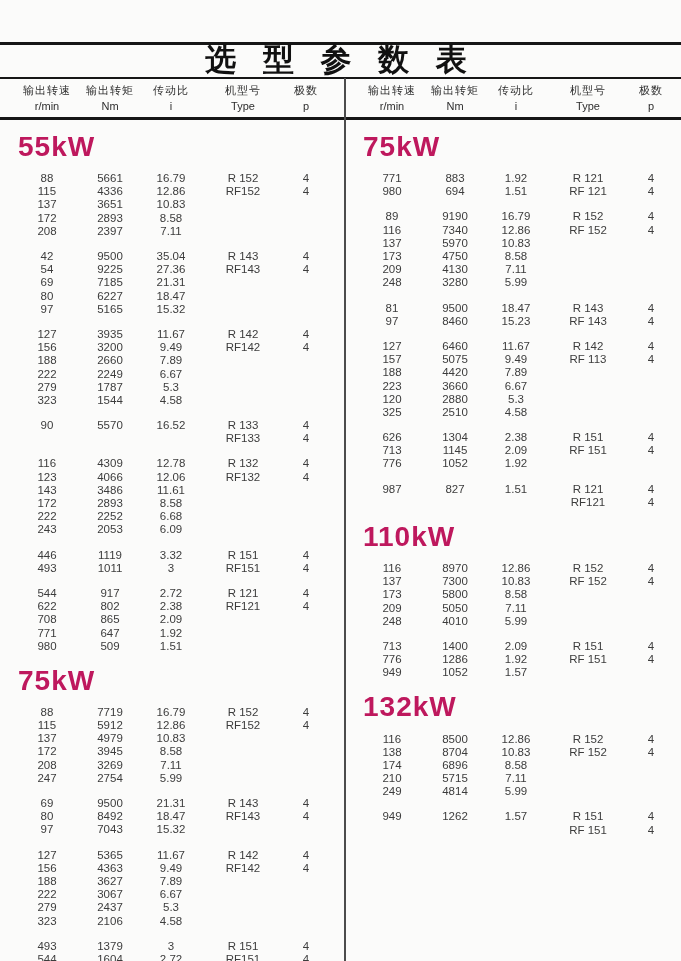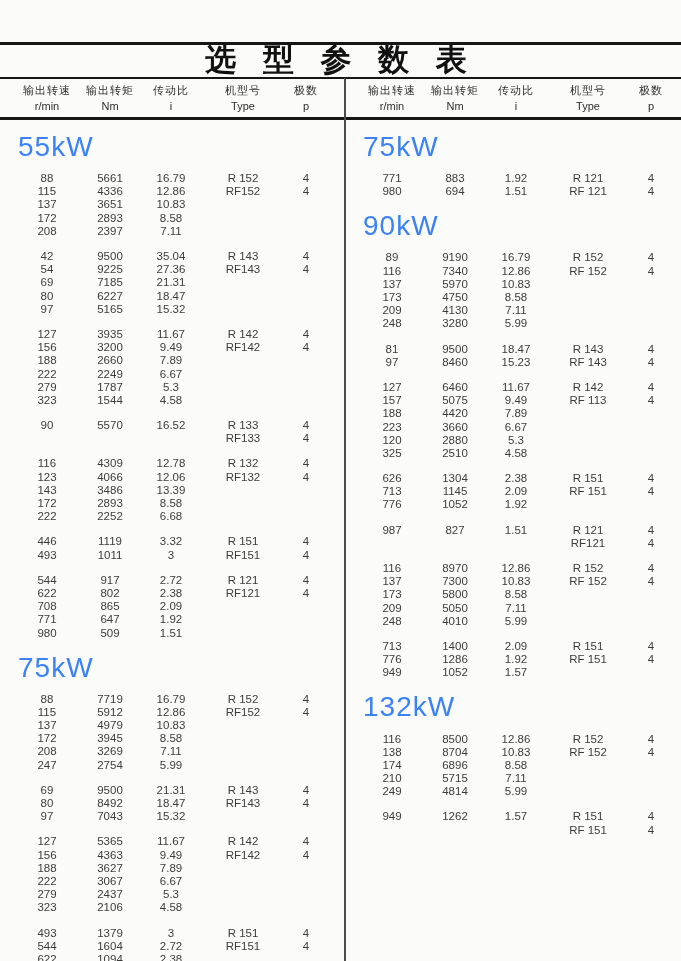--- a/index.html
+++ b/index.html
@@ -40,21 +40,21 @@
     font-size:11px;line-height:16px;color:#2e2e2e;
   }
   .hcol .cn{letter-spacing:1px;}
   .content{
     position:absolute;top:83px;left:0;right:0;bottom:0;
     display:flex;
   }
   .tcol{width:345px;box-sizing:border-box;}
   .tcol.right{width:336px;}
   .power-heading{
-    font-size:28px;font-weight:normal;color:#3b82f6;
+    font-size:28px;font-weight:bold;color:#be185d;
     margin:10px 0 9px 18px;
     letter-spacing:1px;
   }
   .group{margin-bottom:12px;}
   .row{height:13.2px;align-items:center;}
   .cell{
     text-align:center;
     font-size:11.5px;line-height:13px;
     white-space:pre;
     color:#3c3c3c;
@@ -266,35 +266,42 @@
           <div class="row">
             <div class="cell">123</div>
             <div class="cell">4066</div>
             <div class="cell">12.06</div>
             <div class="cell">RF132</div>
             <div class="cell">4</div>
           </div>
           <div class="row">
             <div class="cell">143</div>
             <div class="cell">3486</div>
-            <div class="cell">13.39</div>
+            <div class="cell">11.61</div>
             <div class="cell"></div>
             <div class="cell"></div>
           </div>
           <div class="row">
             <div class="cell">172</div>
             <div class="cell">2893</div>
             <div class="cell">8.58</div>
             <div class="cell"></div>
             <div class="cell"></div>
           </div>
           <div class="row">
             <div class="cell">222</div>
             <div class="cell">2252</div>
             <div class="cell">6.68</div>
+            <div class="cell"></div>
+            <div class="cell"></div>
+          </div>
+          <div class="row">
+            <div class="cell">243</div>
+            <div class="cell">2053</div>
+            <div class="cell">6.09</div>
             <div class="cell"></div>
             <div class="cell"></div>
           </div>
         </div>
         <div class="group">
           <div class="row">
             <div class="cell">446</div>
             <div class="cell">1119</div>
             <div class="cell">3.32</div>
             <div class="cell">R 151</div>
@@ -499,21 +506,20 @@
             <div class="cell">4</div>
           </div>
           <div class="row">
             <div class="cell">980</div>
             <div class="cell">694</div>
             <div class="cell">1.51</div>
             <div class="cell">RF 121</div>
             <div class="cell">4</div>
           </div>
         </div>
-        <div class="power-heading">90kW</div>
         <div class="group">
           <div class="row">
             <div class="cell">89</div>
             <div class="cell">9190</div>
             <div class="cell">16.79</div>
             <div class="cell">R 152</div>
             <div class="cell">4</div>
           </div>
           <div class="row">
             <div class="cell">116</div>
@@ -643,20 +649,21 @@
             <div class="cell">4</div>
           </div>
           <div class="row">
             <div class="cell"></div>
             <div class="cell"></div>
             <div class="cell"></div>
             <div class="cell">RF121</div>
             <div class="cell">4</div>
           </div>
         </div>
+        <div class="power-heading">110kW</div>
         <div class="group">
           <div class="row">
             <div class="cell">116</div>
             <div class="cell">8970</div>
             <div class="cell">12.86</div>
             <div class="cell">R 152</div>
             <div class="cell">4</div>
           </div>
           <div class="row">
             <div class="cell">137</div>

